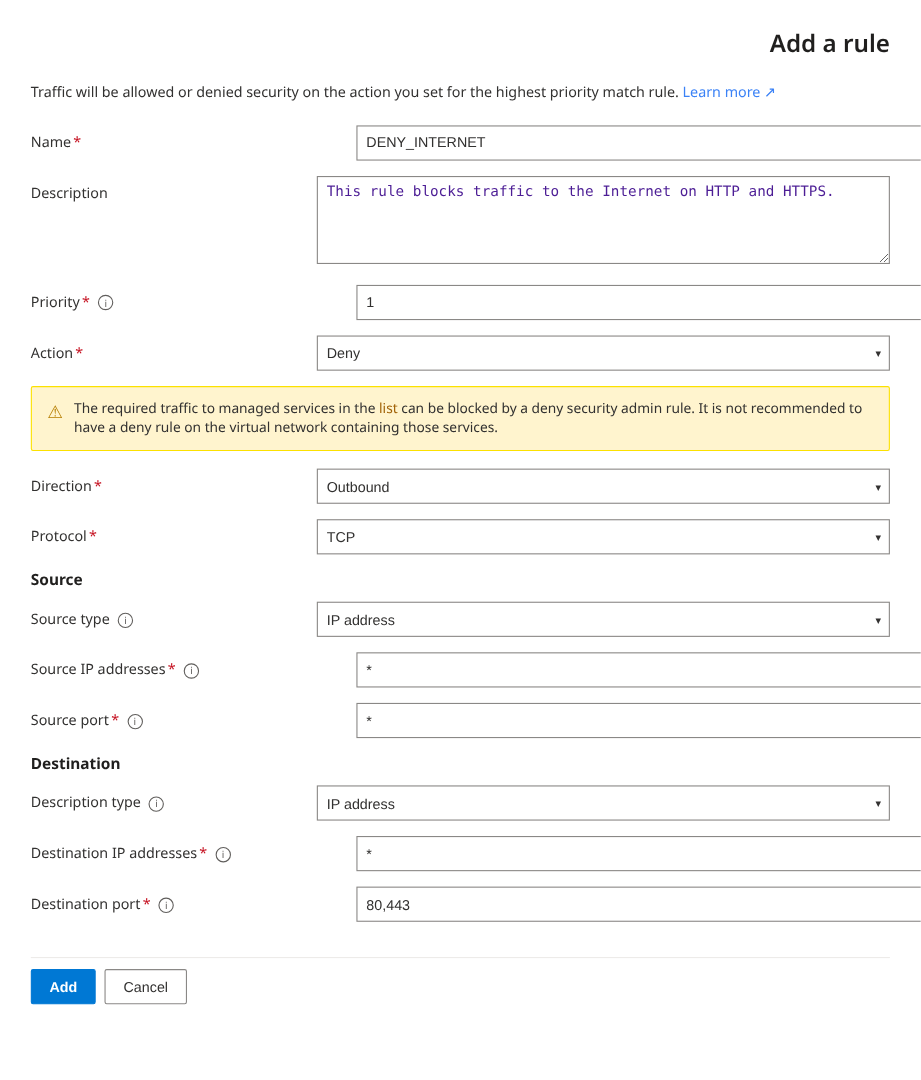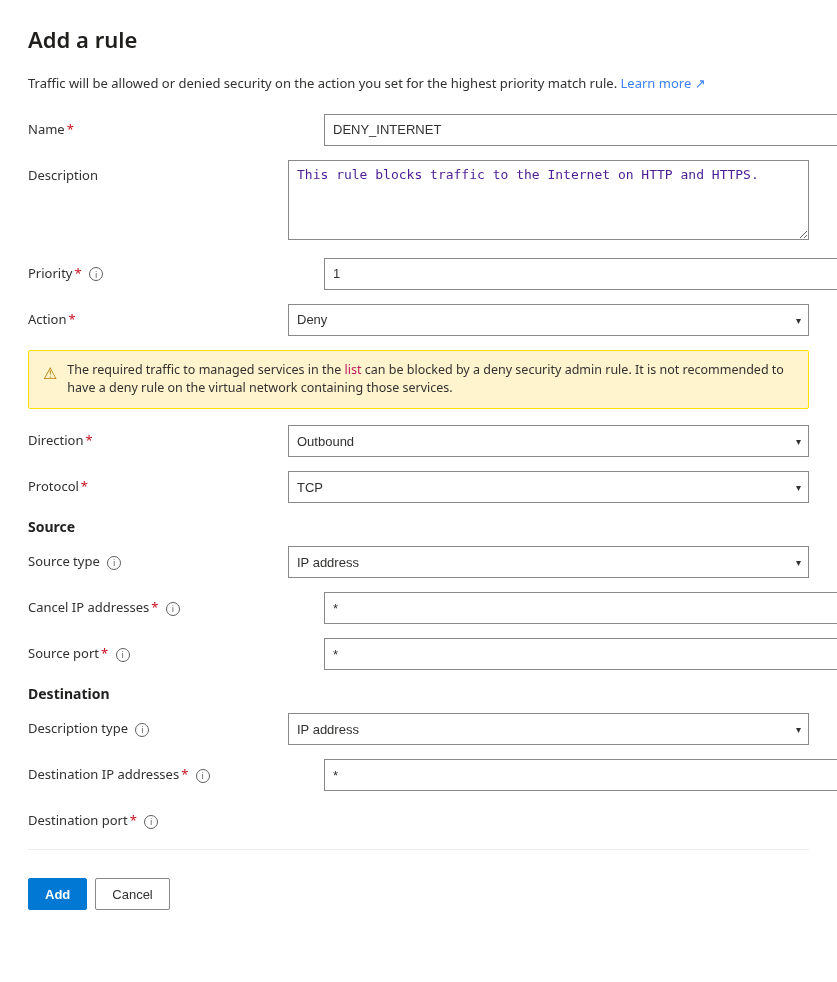--- a/index.html
+++ b/index.html
@@ -8,20 +8,21 @@
       font-size: 14px;
       color: #323130;
       background: #ffffff;
       padding: 24px 28px;
     }
     h1 {
       font-size: 22px;
       font-weight: 600;
       margin-bottom: 20px;
       color: #201f1e;
+      text-align: right;
     }
     .description-text {
       font-size: 13px;
       color: #323130;
       margin-bottom: 20px;
       line-height: 1.5;
     }
     .description-text a {
       color: #3b82f6;
       text-decoration: none;
@@ -126,35 +127,35 @@
       font-size: 16px;
       margin-top: 1px;
       flex-shrink: 0;
     }
     .warning-text {
       font-size: 12.5px;
       color: #323130;
       line-height: 1.5;
     }
     .warning-text a {
-      color: #be185d;
+      color: #a16207;
       text-decoration: none;
     }
     .section-heading {
       font-size: 14px;
       font-weight: 700;
       color: #201f1e;
       margin-bottom: 10px;
       margin-top: 6px;
     }
     .button-row {
       display: flex;
       gap: 8px;
-      margin-top: 20px;
-      padding-top: 28px;
+      margin-top: 32px;
+      padding-top: 10px;
       border-top: 1px solid #edebe9;
     }
     .btn-primary {
       background: #0078d4;
       color: #ffffff;
       border: 1px solid #0078d4;
       padding: 0 16px;
       height: 32px;
       font-size: 13px;
       font-weight: 600;
@@ -282,21 +283,21 @@
         <option selected="">IP address</option>
         <option>Service tag</option>
       </select>
       <span class="select-arrow">▾</span>
     </div>
   </div>
 </div>
 
 <div class="form-row">
   <div class="form-label">
-    <span>Cancel IP addresses</span><span class="required">*</span>
+    <span>Source IP addresses</span><span class="required">*</span>
     <span class="info-icon">i</span>
   </div>
   <div class="form-control">
     <input type="text" value="*" style="">
   </div>
 </div>
 
 <div class="form-row">
   <div class="form-label">
     <span>Source port</span><span class="required">*</span>
@@ -332,19 +333,22 @@
   </div>
   <div class="form-control">
     <input type="text" value="*" style="">
   </div>
 </div>
 
 <div class="form-row">
   <div class="form-label">
     <span>Destination port</span><span class="required">*</span>
     <span class="info-icon">i</span>
+  </div>
+  <div class="form-control">
+    <input type="text" value="80,443" style="">
   </div>
 </div>
 
 <div class="button-row">
   <button class="btn-primary">Add</button>
   <button class="btn-secondary">Cancel</button>
 </div>
 
 </body></html>

